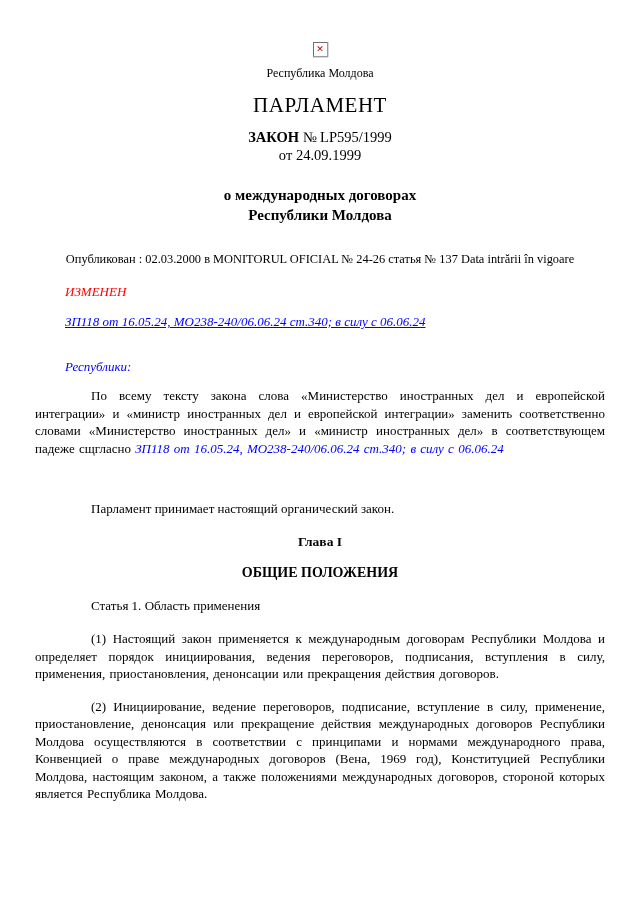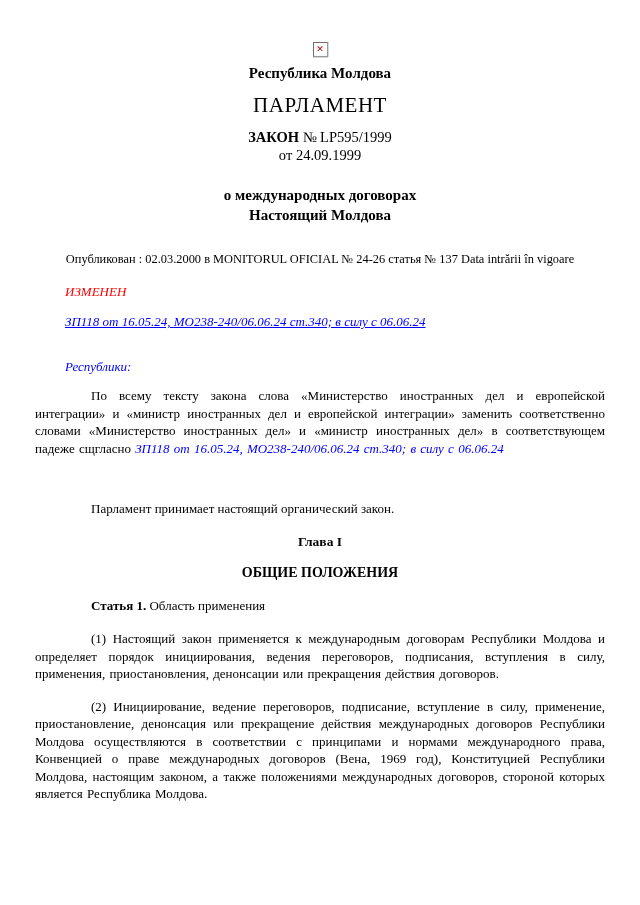--- a/index.html
+++ b/index.html
@@ -40,22 +40,22 @@
   }
   .broken-img .x-glyph {
     color: #cc0000;
     font-family: "DejaVu Sans", sans-serif;
     font-weight: bold;
     font-size: 9px;
     line-height: 1;
   }
 
   .republic {
-    font-size: 15px;
-    font-weight: bold;
+    font-size: 12px;
+    font-weight: normal;
     line-height: 15px;
   }
   .parliament {
     margin-top: 13px;
     font-size: 21px;
     line-height: 22px;
     letter-spacing: 0.5px;
   }
   .law-line {
     margin-top: 12px;
@@ -138,21 +138,21 @@
     font-size: 14px;
     font-weight: bold;
     line-height: 17px;
   }
   .article-heading {
     margin-top: 16px;
     font-size: 13px;
     line-height: 17.5px;
     text-indent: 56px;
   }
-  .article-heading .article-label { font-weight: bold; }
+  .article-heading .article-label { font-weight: normal; }
   .par-1 { margin-top: 16px; }
   .par-2 { margin-top: 15px; }
 </style>
 </head>
 <body>
 
 <div class="page">
 
   <div class="icon-row">
     <div class="broken-img">
@@ -162,21 +162,21 @@
 
   <div class="republic center">Республика Молдова</div>
 
   <div class="parliament center">ПАРЛАМЕНТ</div>
 
   <div class="law-line center"><span class="law-label">ЗАКОН</span><span> № LP595/1999</span></div>
   <div class="law-date center">от 24.09.1999</div>
 
   <div class="doc-title center">
     <div>о международных договорах</div>
-    <div>Настоящий Молдова</div>
+    <div>Республики Молдова</div>
   </div>
 
   <div class="published center">Опубликован : 02.03.2000 в MONITORUL OFICIAL № 24-26 статья № 137 Data intrării în vigoare</div>
 
   <div class="amend-status indented">ИЗМЕНЕН</div>
 
   <div class="amend-link-row indented">
     <a class="doc-link">ЗП118 от 16.05.24, МО238-240/06.06.24 ст.340; в силу с 06.06.24</a>
   </div>
 

